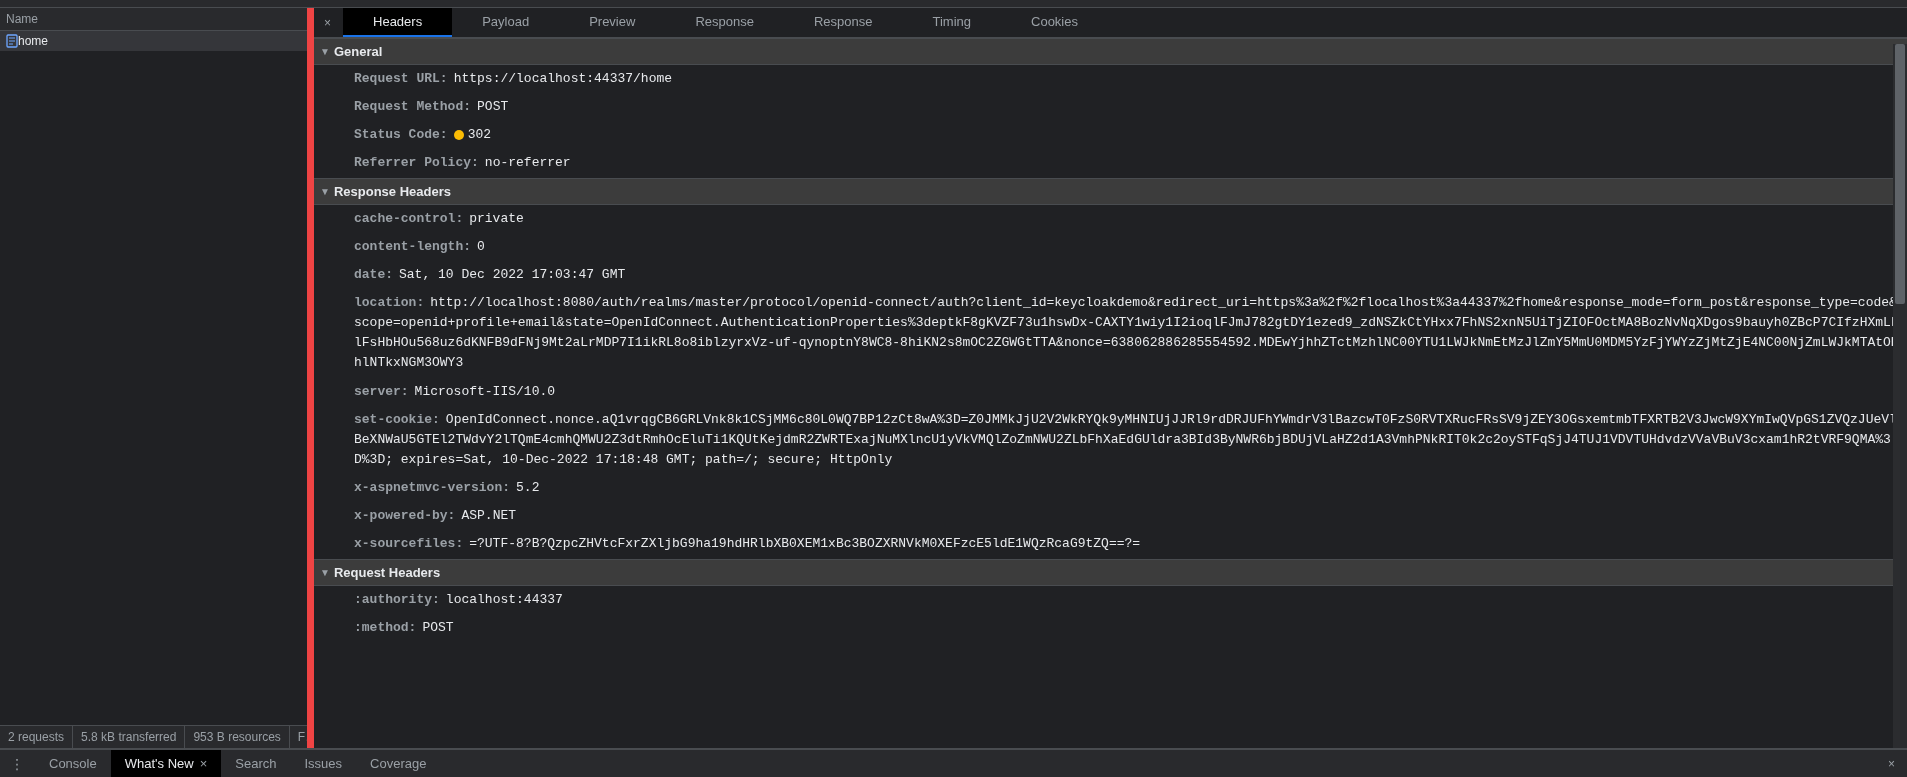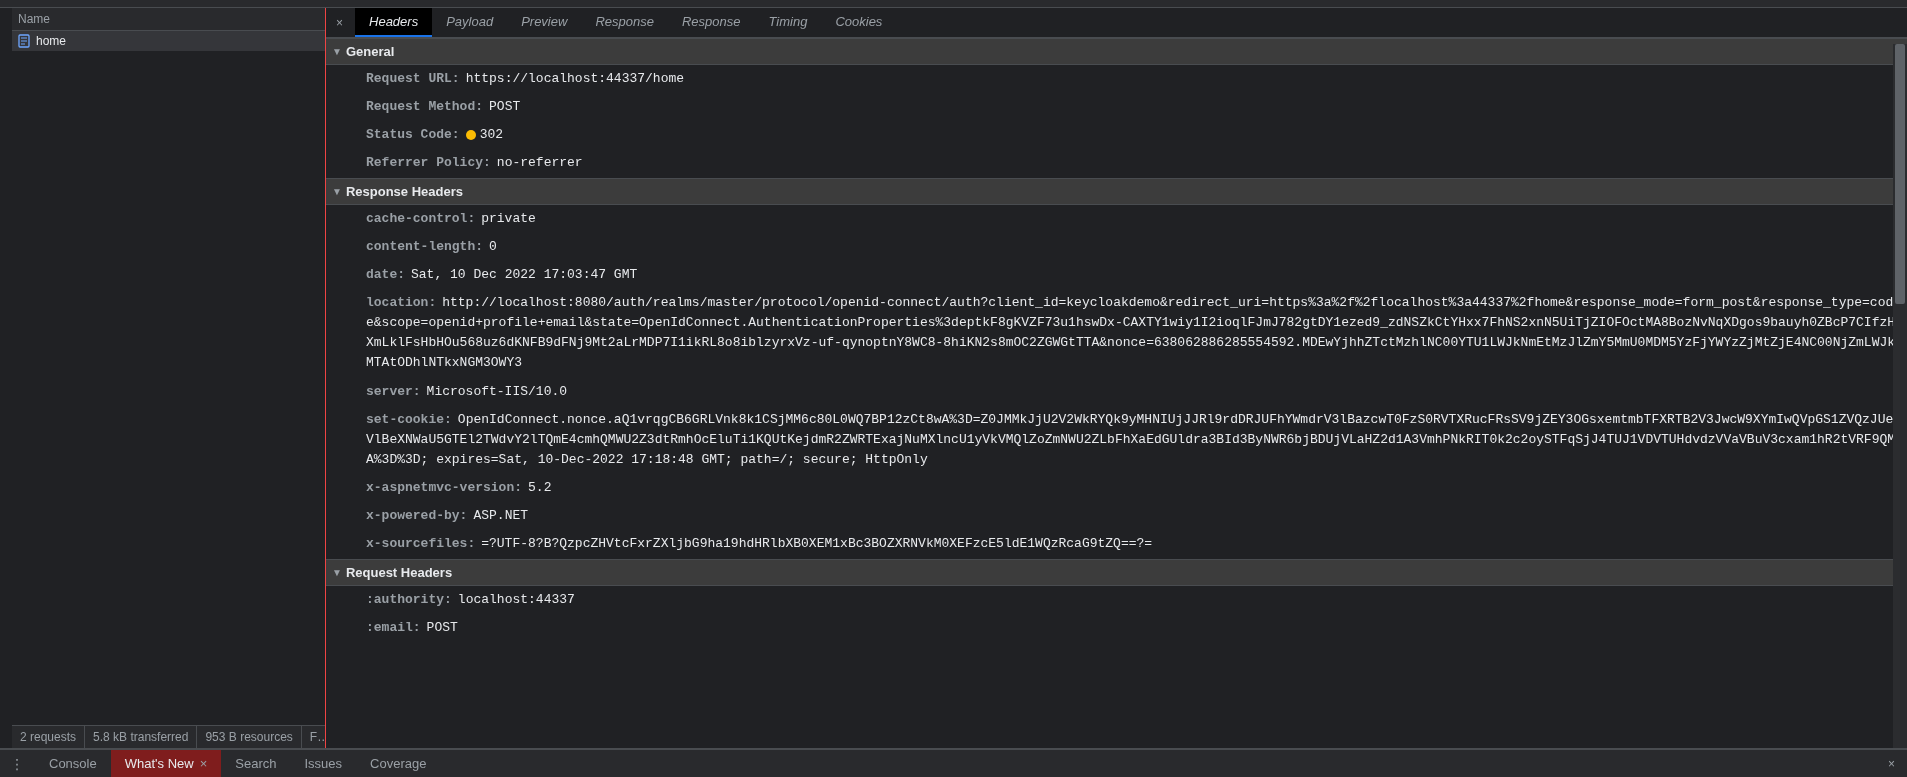--- a/index.html
+++ b/index.html
@@ -25,35 +25,33 @@
     display: flex;
     min-height: 0;
     border-bottom: 1px solid #494c50;
   }
   
   .left-panel {
     width: 314px;
     flex: 0 0 auto;
     display: flex;
     flex-direction: column;
-    border-right: 1px solid #ef4444;
+    border-right: 7px solid #ef4444;
     min-height: 0;
-    margin-left: 12px;
   }
   .left-header {
     background: #292a2d;
     border-bottom: 1px solid #494c50;
     padding: 4px 6px;
     color: #9aa0a6;
   }
   .req-list { flex: 1 1 auto; overflow: hidden; }
   .req-row {
     display: flex;
     align-items: center;
-    gap: 6px;
     padding: 3px 6px;
     color: #e8eaed;
     white-space: nowrap;
     overflow: hidden;
   }
   .req-row.selected { background: #35363a; }
   .req-row .label { overflow: hidden; text-overflow: ellipsis; }
   .doc-icon {
     width: 12px; height: 14px; flex: 0 0 auto;
   }
@@ -87,25 +85,24 @@
     border-bottom: 1px solid #494c50;
     background: #202124;
     gap: 2px;
   }
   .close-x {
     padding: 6px 10px;
     color: #9aa0a6;
     cursor: pointer;
   }
   .dtab {
-    padding: 6px 14px;
+    padding: 6px 30px;
     color: #9aa0a6;
     cursor: pointer;
     font-size: 13px;
-    font-style: italic;
   }
   .dtab.active {
     color: #e8eaed;
     background: #000000;
     border-bottom: 2px solid #1a73e8;
   }
 
   .detail-body {
     flex: 1 1 auto;
     overflow: auto;
@@ -171,21 +168,21 @@
     color: #9aa0a6;
     cursor: pointer;
     font-size: 13px;
     display: flex;
     align-items: center;
     gap: 6px;
     height: 100%;
   }
   .btab.active {
     color: #e8eaed;
-    background: #7f1d1d;
+    background: #000000;
     padding-left: 14px;
   }
   .btab .xclose { color: #9aa0a6; }
   .drawer-close {
     margin-left: auto;
     padding: 0 12px;
     color: #9aa0a6;
     cursor: pointer;
   }
 </style>
@@ -253,21 +250,21 @@
         <div class="kv"><span class="key">server:</span><span class="val">Microsoft-IIS/10.0</span></div>
         <div class="kv"><span class="key">set-cookie:</span><span class="val">OpenIdConnect.nonce.aQ1vrqgCB6GRLVnk8k1CSjMM6c80L0WQ7BP12zCt8wA%3D=Z0JMMkJjU2V2WkRYQk9yMHNIUjJJRl9rdDRJUFhYWmdrV3lBazcwT0FzS0RVTXRucFRsSV9jZEY3OGsxemtmbTFXRTB2V3JwcW9XYmIwQVpGS1ZVQzJUeVlBeXNWaU5GTEl2TWdvY2lTQmE4cmhQMWU2Z3dtRmhOcEluTi1KQUtKejdmR2ZWRTExajNuMXlncU1yVkVMQlZoZmNWU2ZLbFhXaEdGUldra3BId3ByNWR6bjBDUjVLaHZ2d1A3VmhPNkRIT0k2c2oySTFqSjJ4TUJ1VDVTUHdvdzVVaVBuV3cxam1hR2tVRF9QMA%3D%3D; expires=Sat, 10-Dec-2022 17:18:48 GMT; path=/; secure; HttpOnly</span></div>
         <div class="kv"><span class="key">x-aspnetmvc-version:</span><span class="val">5.2</span></div>
         <div class="kv"><span class="key">x-powered-by:</span><span class="val">ASP.NET</span></div>
         <div class="kv"><span class="key">x-sourcefiles:</span><span class="val">=?UTF-8?B?QzpcZHVtcFxrZXljbG9ha19hdHRlbXB0XEM1xBc3BOZXRNVkM0XEFzcE5ldE1WQzRcaG9tZQ==?=</span></div>
         <div class="section-header">
           <span class="tri">▼</span>
           <span>Request Headers</span>
         </div>
         <div class="kv"><span class="key">:authority:</span><span class="val">localhost:44337</span></div>
-        <div class="kv"><span class="key">:email:</span><span class="val">POST</span></div>
+        <div class="kv"><span class="key">:method:</span><span class="val">POST</span></div>
       </div>
 
     <div class="scrollbar-track">
       <div class="scrollbar-thumb"></div>
     </div>
   </div>
 
 </div>
 
 <div class="bottom-row">

